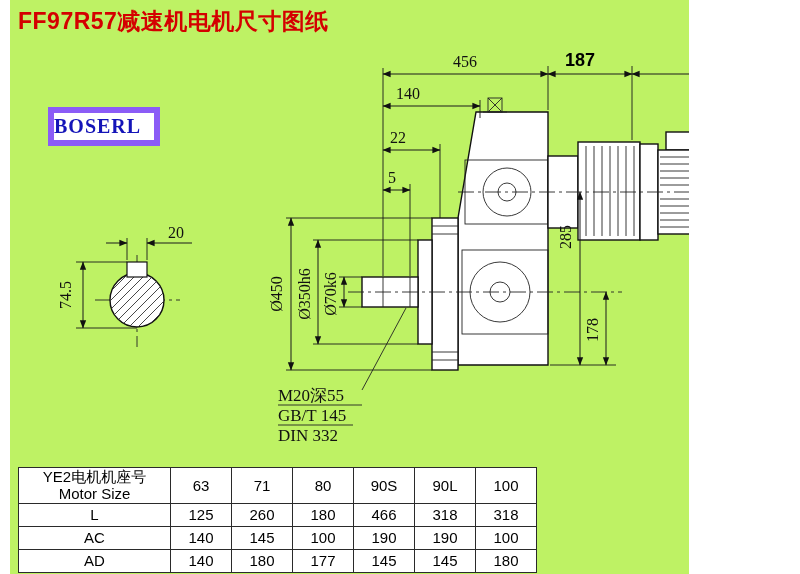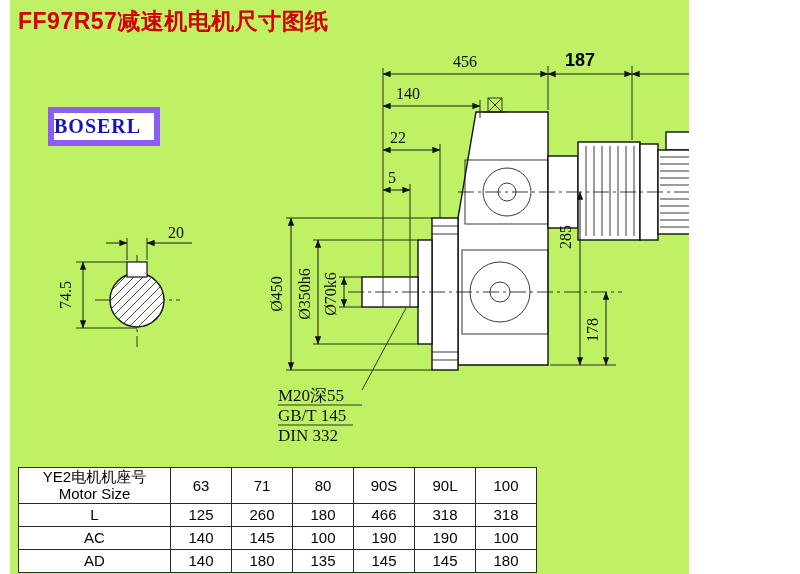--- a/index.html
+++ b/index.html
@@ -245,21 +245,21 @@
         <td>145</td>
         <td>100</td>
         <td>190</td>
         <td>190</td>
         <td>100</td>
       </tr>
       <tr>
         <td>AD</td>
         <td>140</td>
         <td>180</td>
-        <td>135</td>
+        <td>177</td>
         <td>145</td>
         <td>145</td>
         <td>180</td>
       </tr>
     </tbody>
   </table>
 
 </div>
 
 </body></html>

